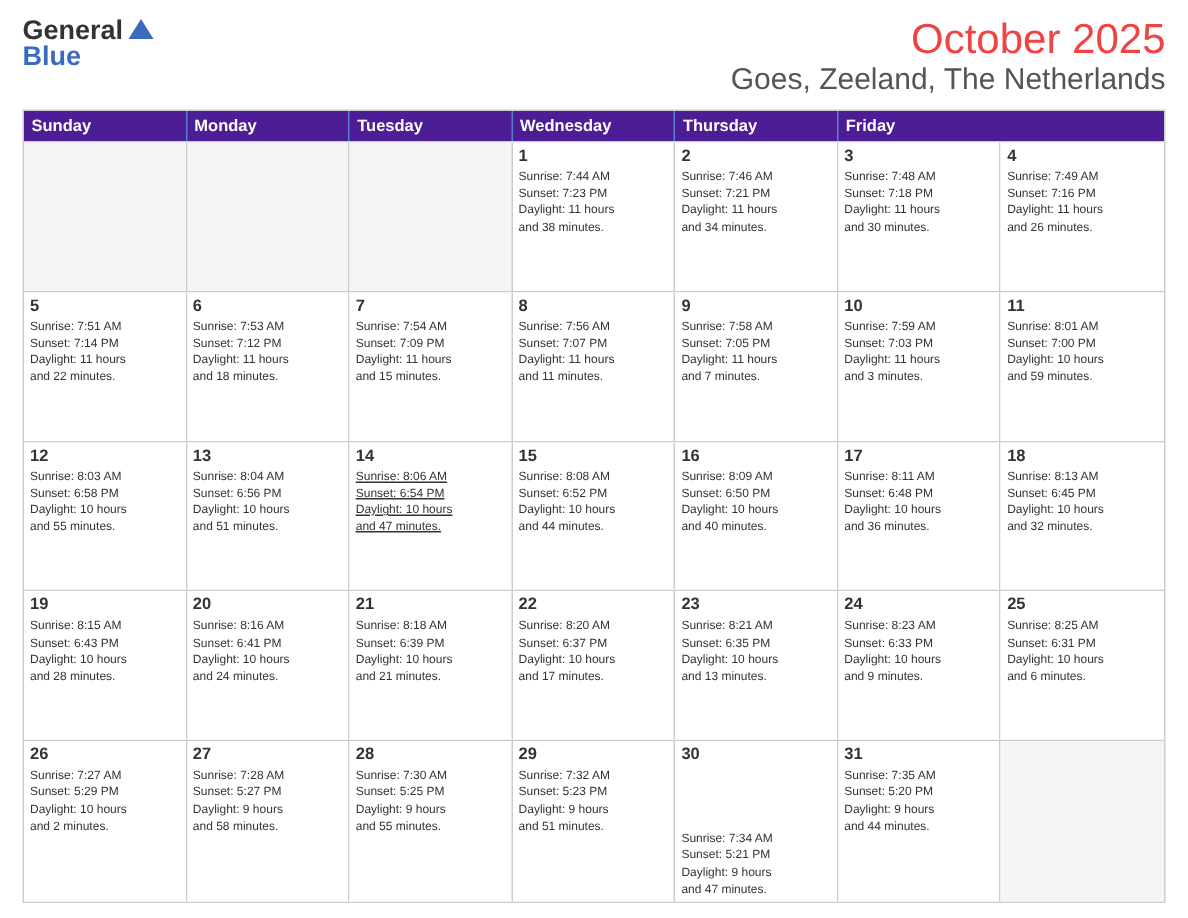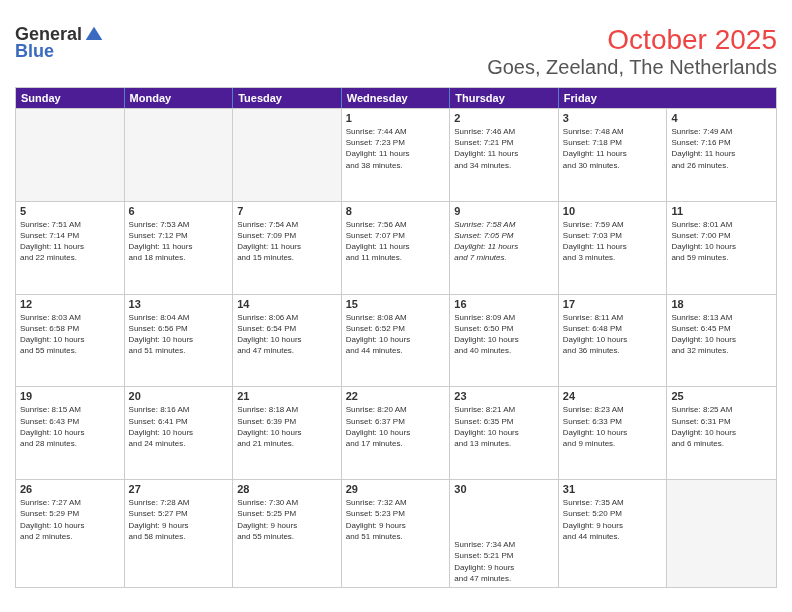--- a/index.html
+++ b/index.html
@@ -6,21 +6,21 @@
     body {
       font-family: Arial, sans-serif;
       background: #fff;
       width: 792px;
       height: 612px;
       overflow: hidden;
     }
     .page {
       width: 792px;
       height: 612px;
-      padding: 24px 15px;
+      padding: 10px 15px;
       display: flex;
       flex-direction: column;
     }
     .header {
       display: flex;
       align-items: flex-start;
       justify-content: space-between;
       margin-bottom: 8px;
     }
     .logo {
@@ -195,21 +195,21 @@
           </div>
           <div class="cal-cell">
             <span class="day-number">8</span>
             <div class="cell-text" style="white-space: pre-line;">Sunrise: 7:56 AM
 Sunset: 7:07 PM
 Daylight: 11 hours
 and 11 minutes.</div>
           </div>
           <div class="cal-cell">
             <span class="day-number">9</span>
-            <div class="cell-text" style="white-space: pre-line; font-style: italic;">Sunrise: 7:58 AM
+            <div class="cell-text" style="white-space: pre-line;">Sunrise: 7:58 AM
 Sunset: 7:05 PM
 Daylight: 11 hours
 and 7 minutes.</div>
           </div>
           <div class="cal-cell">
             <span class="day-number">10</span>
             <div class="cell-text" style="white-space: pre-line;">Sunrise: 7:59 AM
 Sunset: 7:03 PM
 Daylight: 11 hours
 and 3 minutes.</div>
@@ -232,21 +232,21 @@
           </div>
           <div class="cal-cell">
             <span class="day-number">13</span>
             <div class="cell-text" style="white-space: pre-line;">Sunrise: 8:04 AM
 Sunset: 6:56 PM
 Daylight: 10 hours
 and 51 minutes.</div>
           </div>
           <div class="cal-cell">
             <span class="day-number">14</span>
-            <div class="cell-text" style="white-space: pre-line;">Sunrise: 8:06 AM
+            <div class="cell-text" style="white-space: pre-line; text-decoration: underline;">Sunrise: 8:06 AM
 Sunset: 6:54 PM
 Daylight: 10 hours
 and 47 minutes.</div>
           </div>
           <div class="cal-cell">
             <span class="day-number">15</span>
             <div class="cell-text" style="white-space: pre-line;">Sunrise: 8:08 AM
 Sunset: 6:52 PM
 Daylight: 10 hours
 and 44 minutes.</div>

